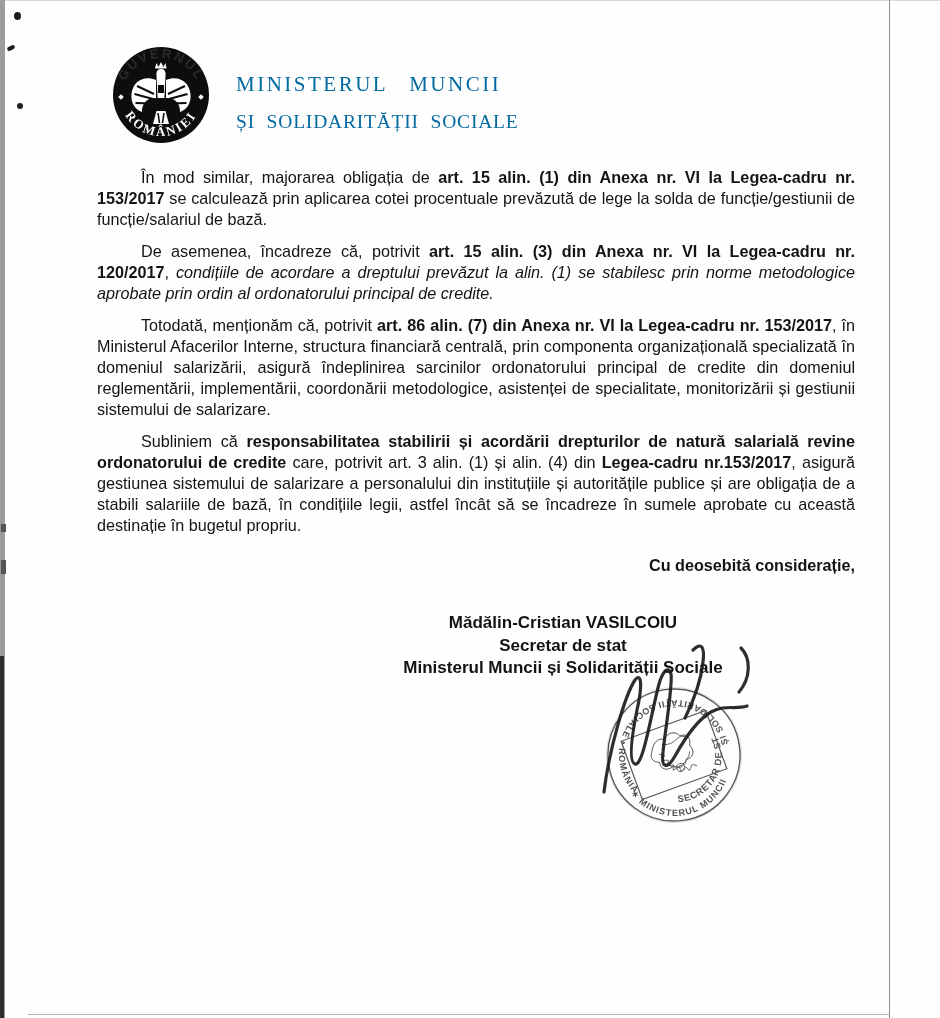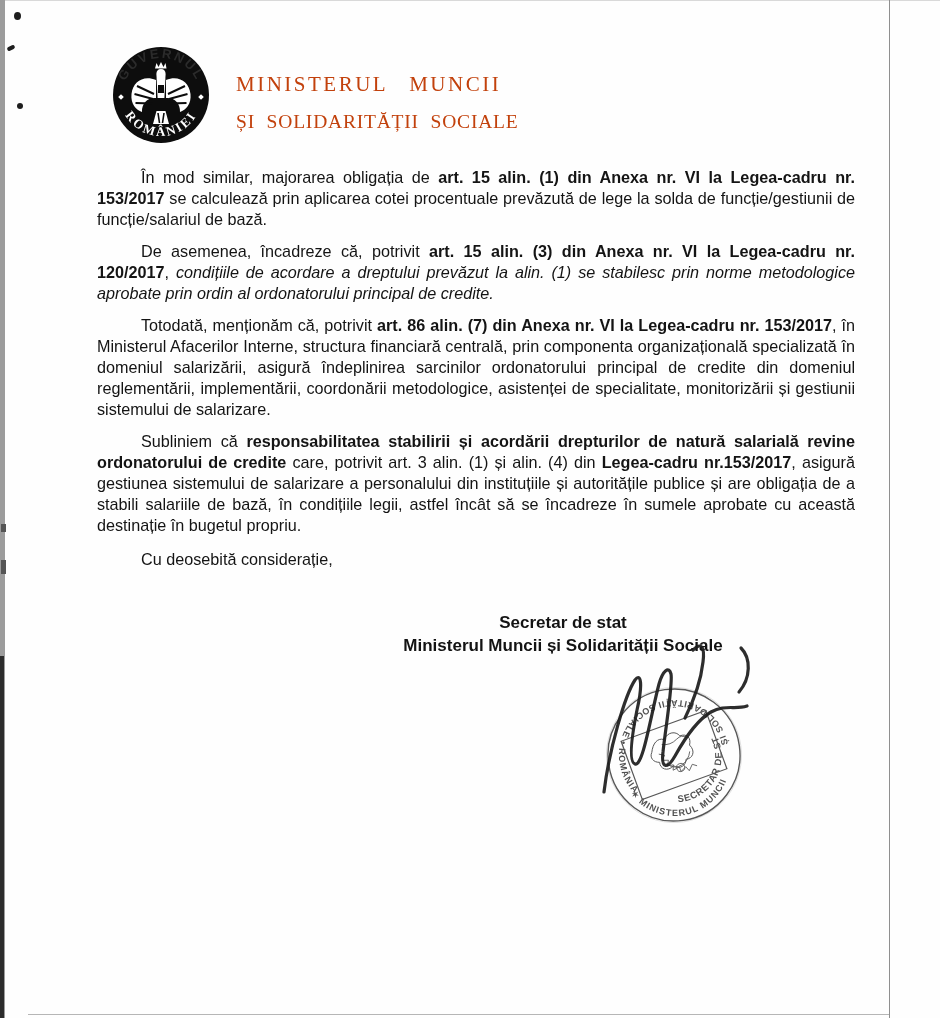--- a/index.html
+++ b/index.html
@@ -15,32 +15,32 @@
   .speck{position:absolute;background:#1e1e1e;border-radius:50%;}
   .speck.s1{left:14px;top:12px;width:7px;height:8px;}
   .speck.s2{left:7px;top:46px;width:8px;height:4px;border-radius:2px;transform:rotate(-25deg);}
   .speck.s3{left:17px;top:103px;width:6px;height:6px;}
   .smudge{position:absolute;left:1px;width:5px;background:#555;}
   .smudge.m1{top:524px;height:8px;}
   .smudge.m2{top:560px;height:14px;}
 
   
   .logo{position:absolute;left:108px;top:45px;}
-  .ministry{position:absolute;left:236px;top:72px;font-family:"Liberation Serif",serif;color:#c2410c;}
+  .ministry{position:absolute;left:236px;top:72px;font-family:"Liberation Serif",serif;color:#0369a1;}
   .ministry .l1{font-size:21px;letter-spacing:2.5px;word-spacing:14px;}
   .ministry .l2{font-size:19.5px;letter-spacing:0.8px;word-spacing:6px;margin-top:14px;}
 
   
   .doc-body{position:absolute;left:97px;top:167px;width:758px;font-size:16.2px;
             line-height:21px;text-align:justify;color:#141414;}
   .doc-body p.para{margin:0 0 11px 0;text-indent:44px;}
   .seg-n{font-weight:normal;}
   .seg-b{font-weight:bold;}
   .seg-bi{font-weight:normal;font-style:italic;}
-  .closing{margin-top:13px;font-weight:normal;text-indent:44px;text-align:left;}
+  .closing{margin-top:19px;font-weight:bold;text-indent:44px;text-align:right;}
 
   
   .sig-block{position:absolute;left:330px;top:612px;width:466px;text-align:center;
              font-weight:bold;font-size:17px;line-height:22.5px;color:#131313;}
 
   .stamp-svg{position:absolute;left:585px;top:640px;}
   .stamp-text{font-family:"Liberation Sans",sans-serif;font-weight:bold;fill:#2b2b2b;}
 </style>
 </head>
 <body>
@@ -96,20 +96,21 @@
     <div id="paragraph-list">
         <p class="para"><span class="seg-n">În mod similar, majorarea obligația de </span><span class="seg-b">art. 15 alin. (1) din Anexa nr. VI la Legea-cadru nr. 153/2017</span><span class="seg-n"> se calculează prin aplicarea cotei procentuale prevăzută de lege la solda de funcție/gestiunii de funcție/salariul de bază.</span></p>
         <p class="para"><span class="seg-n">De asemenea, încadreze că, potrivit </span><span class="seg-b">art. 15 alin. (3) din Anexa nr. VI la Legea-cadru nr. 120/2017</span><span class="seg-n">, </span><span class="seg-bi">condițiile de acordare a dreptului prevăzut la alin. (1) se stabilesc prin norme metodologice aprobate prin ordin al ordonatorului principal de credite.</span></p>
         <p class="para"><span class="seg-n">Totodată, menționăm că, potrivit </span><span class="seg-b">art. 86 alin. (7) din Anexa nr. VI la Legea-cadru nr. 153/2017</span><span class="seg-n">, în Ministerul Afacerilor Interne, structura financiară centrală, prin componenta organizațională specializată în domeniul salarizării, asigură îndeplinirea sarcinilor ordonatorului principal de credite din domeniul reglementării, implementării, coordonării metodologice, asistenței de specialitate, monitorizării și gestiunii sistemului de salarizare.</span></p>
         <p class="para"><span class="seg-n">Subliniem că </span><span class="seg-b">responsabilitatea stabilirii și acordării drepturilor de natură salarială revine ordonatorului de credite</span><span class="seg-n"> care, potrivit art. 3 alin. (1) și alin. (4) din </span><span class="seg-b">Legea-cadru nr.153/2017</span><span class="seg-n">, asigură gestiunea sistemului de salarizare a personalului din instituțiile și autoritățile publice și are obligația de a stabili salariile de bază, în condițiile legii, astfel încât să se încadreze în sumele aprobate cu această destinație în bugetul propriu.</span></p>
       </div>
     <p class="closing">Cu deosebită considerație,</p>
   </div>
 
   <div class="sig-block">
+    <div>Mădălin-Cristian VASILCOIU</div>
     <div>Secretar de stat</div>
     <div>Ministerul Muncii și Solidarității Sociale</div>
   </div>
 
   <svg class="stamp-svg" width="210" height="200" viewBox="0 0 210 200">
     <defs>
       <path id="ringFull" d="M 55 0 A 55 55 0 1 0 -55 0 A 55 55 0 1 0 55 0"></path>
       <path id="ringBottom" d="M -55 6 A 55 55 0 0 0 55 6"></path>
       <path id="innerArc" d="M -10 46 A 46 46 0 0 0 46 -10"></path>
     </defs>

